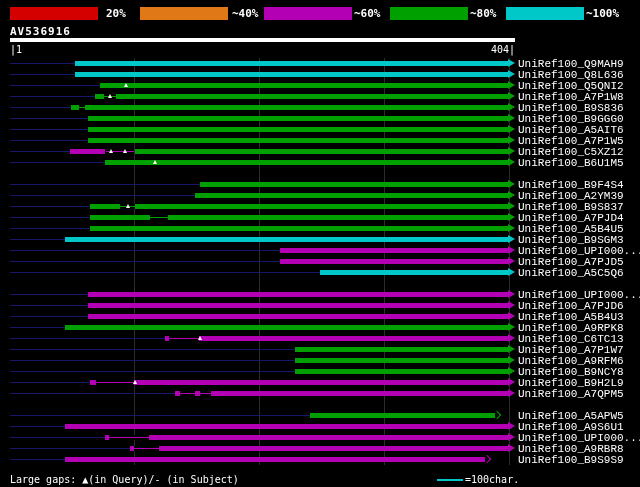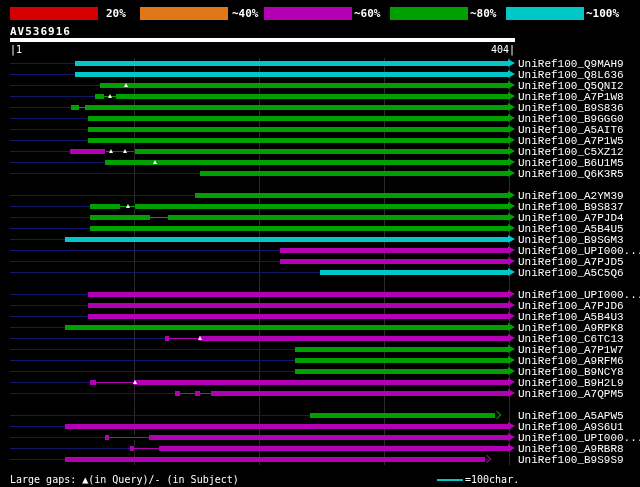--- a/index.html
+++ b/index.html
@@ -127,25 +127,25 @@
       <div class="arrow" style="border-left-color: rgb(0, 160, 0); left: 497.75px;"></div>
       <div class="hit-label">UniRef100_C5XZ12</div>
     </div>
     <div class="hit-row" style="top: 99px;">
       <div class="baseline" style="left: 0px; width: 95px;"></div>
       <div class="bar" style="left: 95px; width: 403.75px; background: rgb(0, 160, 0);"></div>
       <div class="marker" style="left: 143px;"></div>
       <div class="arrow" style="border-left-color: rgb(0, 160, 0); left: 497.75px;"></div>
       <div class="hit-label">UniRef100_B6U1M5</div>
     </div>
-    <div class="hit-row" style="top: 110px;">
+    <div class="hit-row" style="top: 121px;">
       <div class="baseline" style="left: 0px; width: 190px;"></div>
       <div class="bar" style="left: 190px; width: 308.75px; background: rgb(0, 160, 0);"></div>
       <div class="arrow" style="border-left-color: rgb(0, 160, 0); left: 497.75px;"></div>
-      <div class="hit-label">UniRef100_Q6K3R5</div>
+      <div class="hit-label">UniRef100_B9F4S4</div>
     </div>
     <div class="hit-row" style="top: 132px;">
       <div class="baseline" style="left: 0px; width: 185px;"></div>
       <div class="bar" style="left: 185px; width: 313.75px; background: rgb(0, 160, 0);"></div>
       <div class="arrow" style="border-left-color: rgb(0, 160, 0); left: 497.75px;"></div>
       <div class="hit-label">UniRef100_A2YM39</div>
     </div>
     <div class="hit-row" style="top: 143px;">
       <div class="baseline" style="left: 0px; width: 80px;"></div>
       <div class="bar" style="left: 80px; width: 418.75px; background: rgb(0, 160, 0);"></div>

